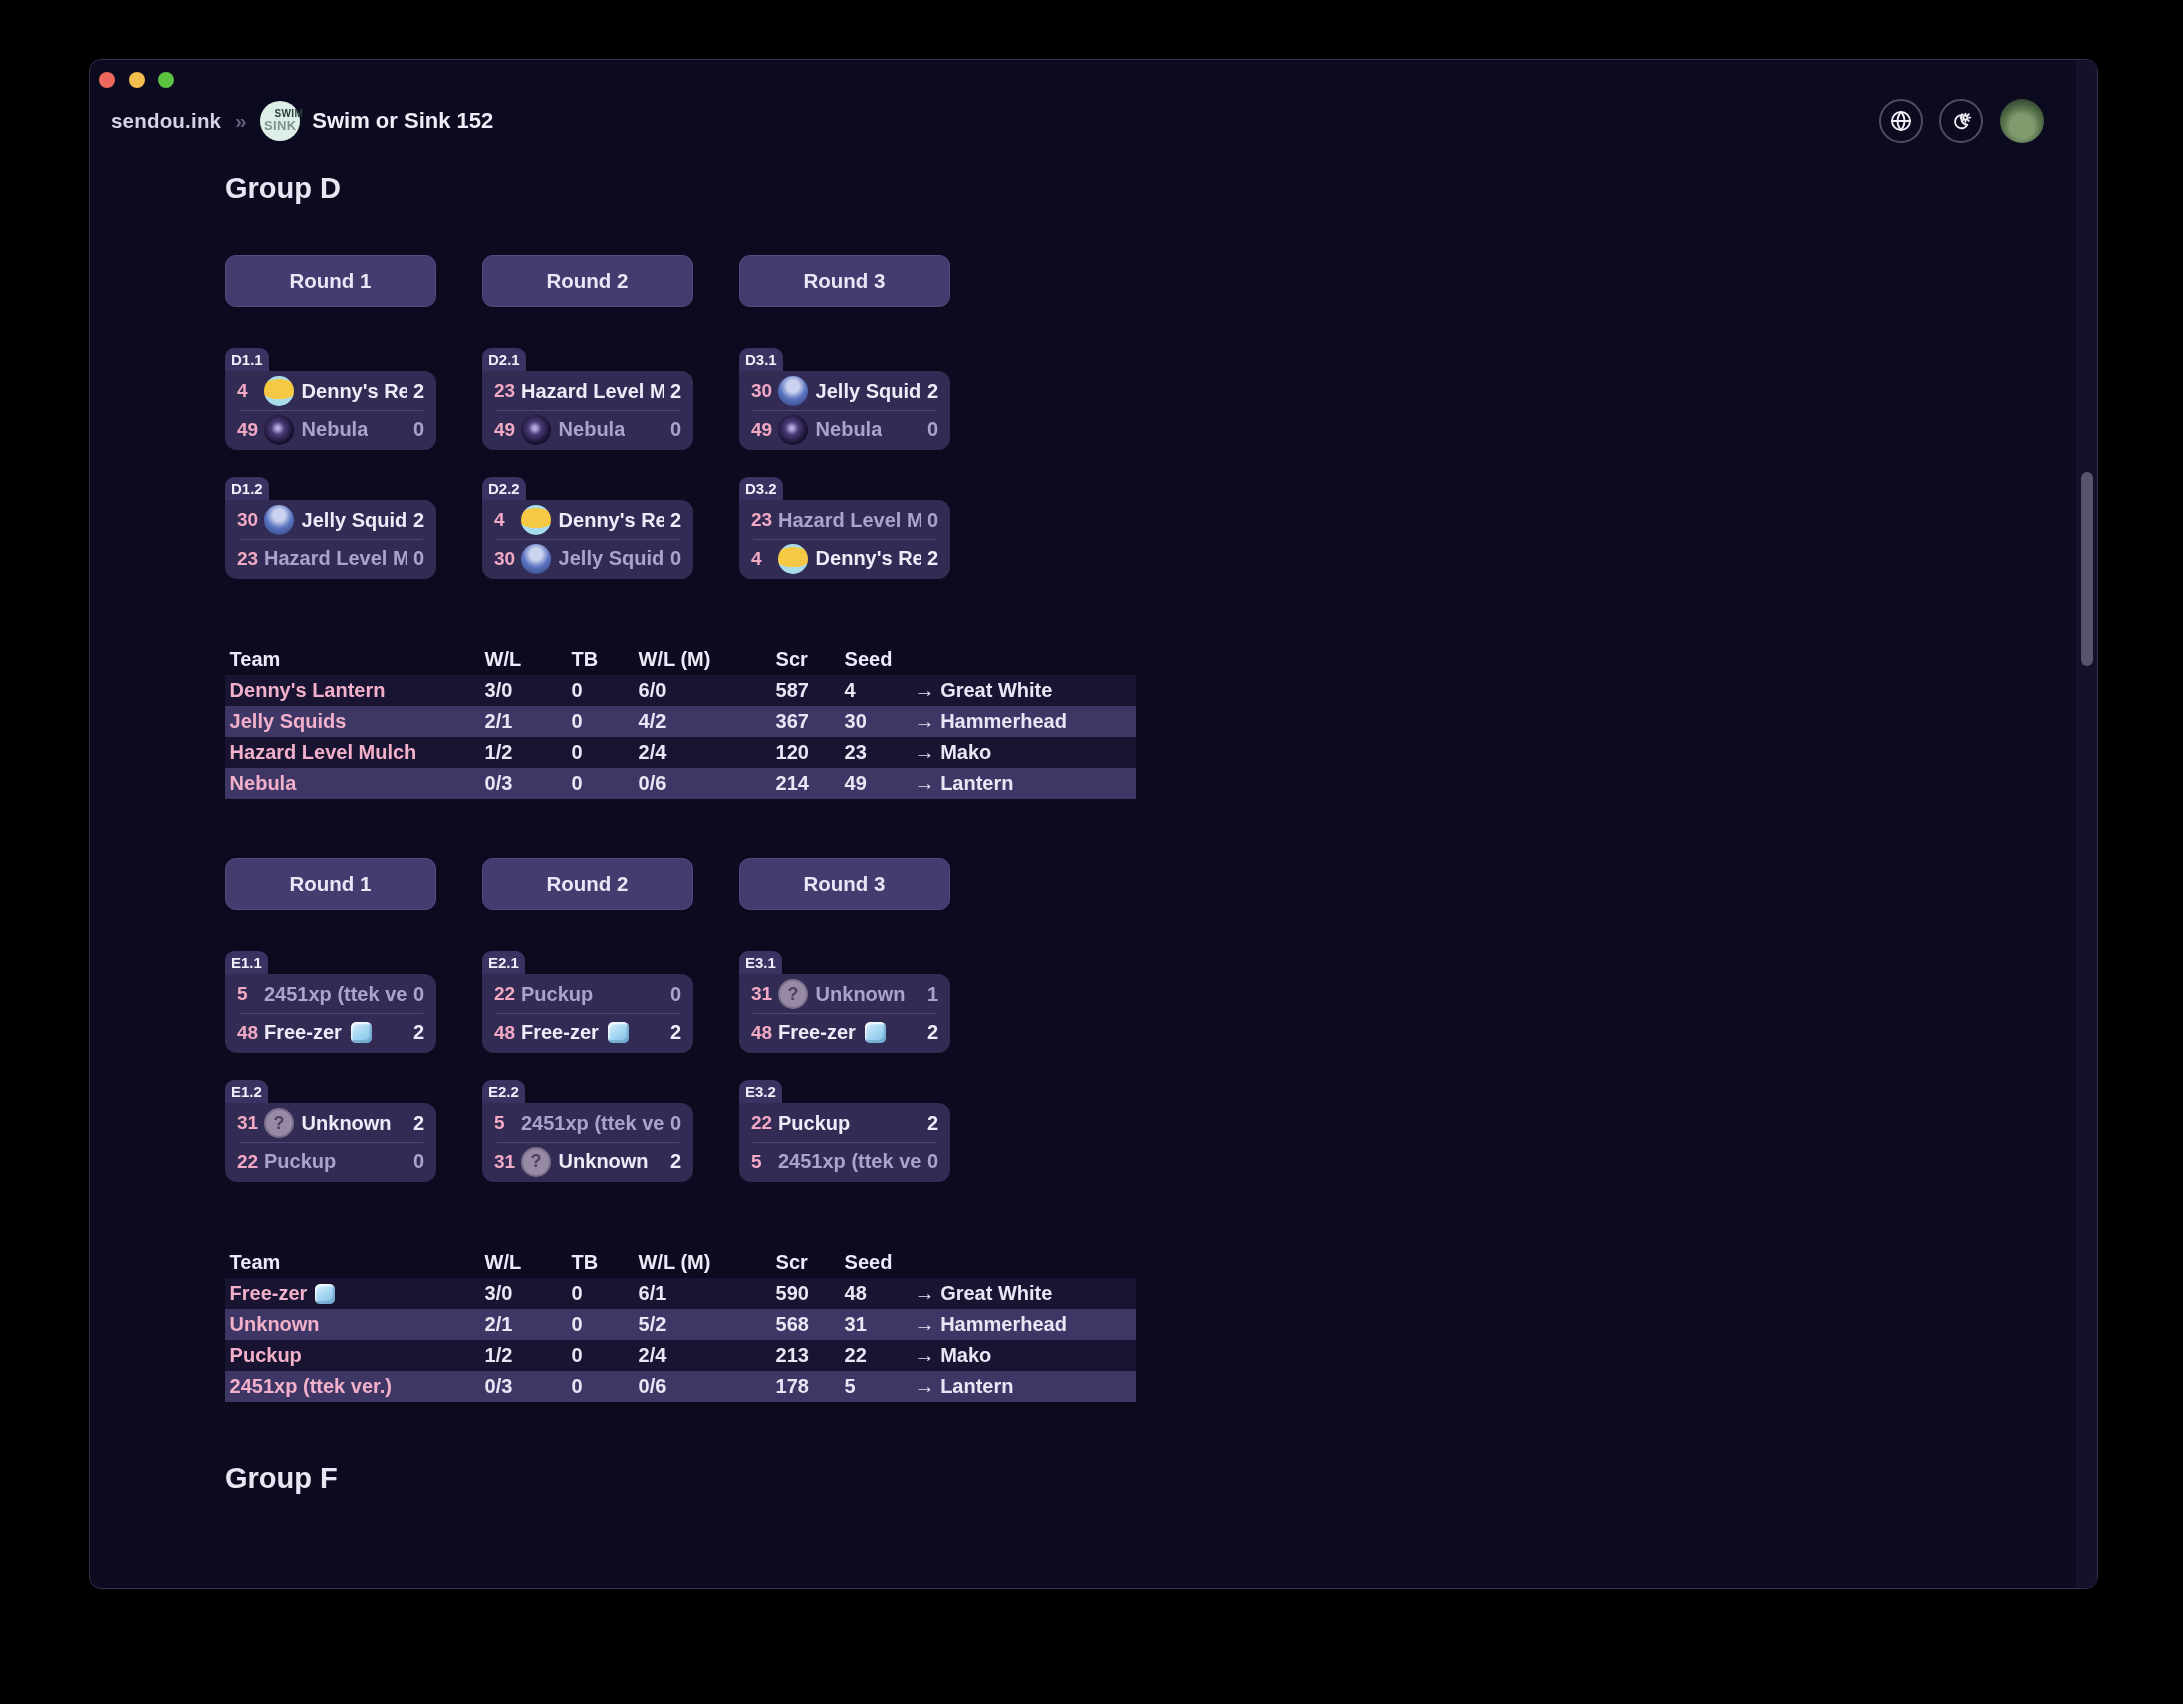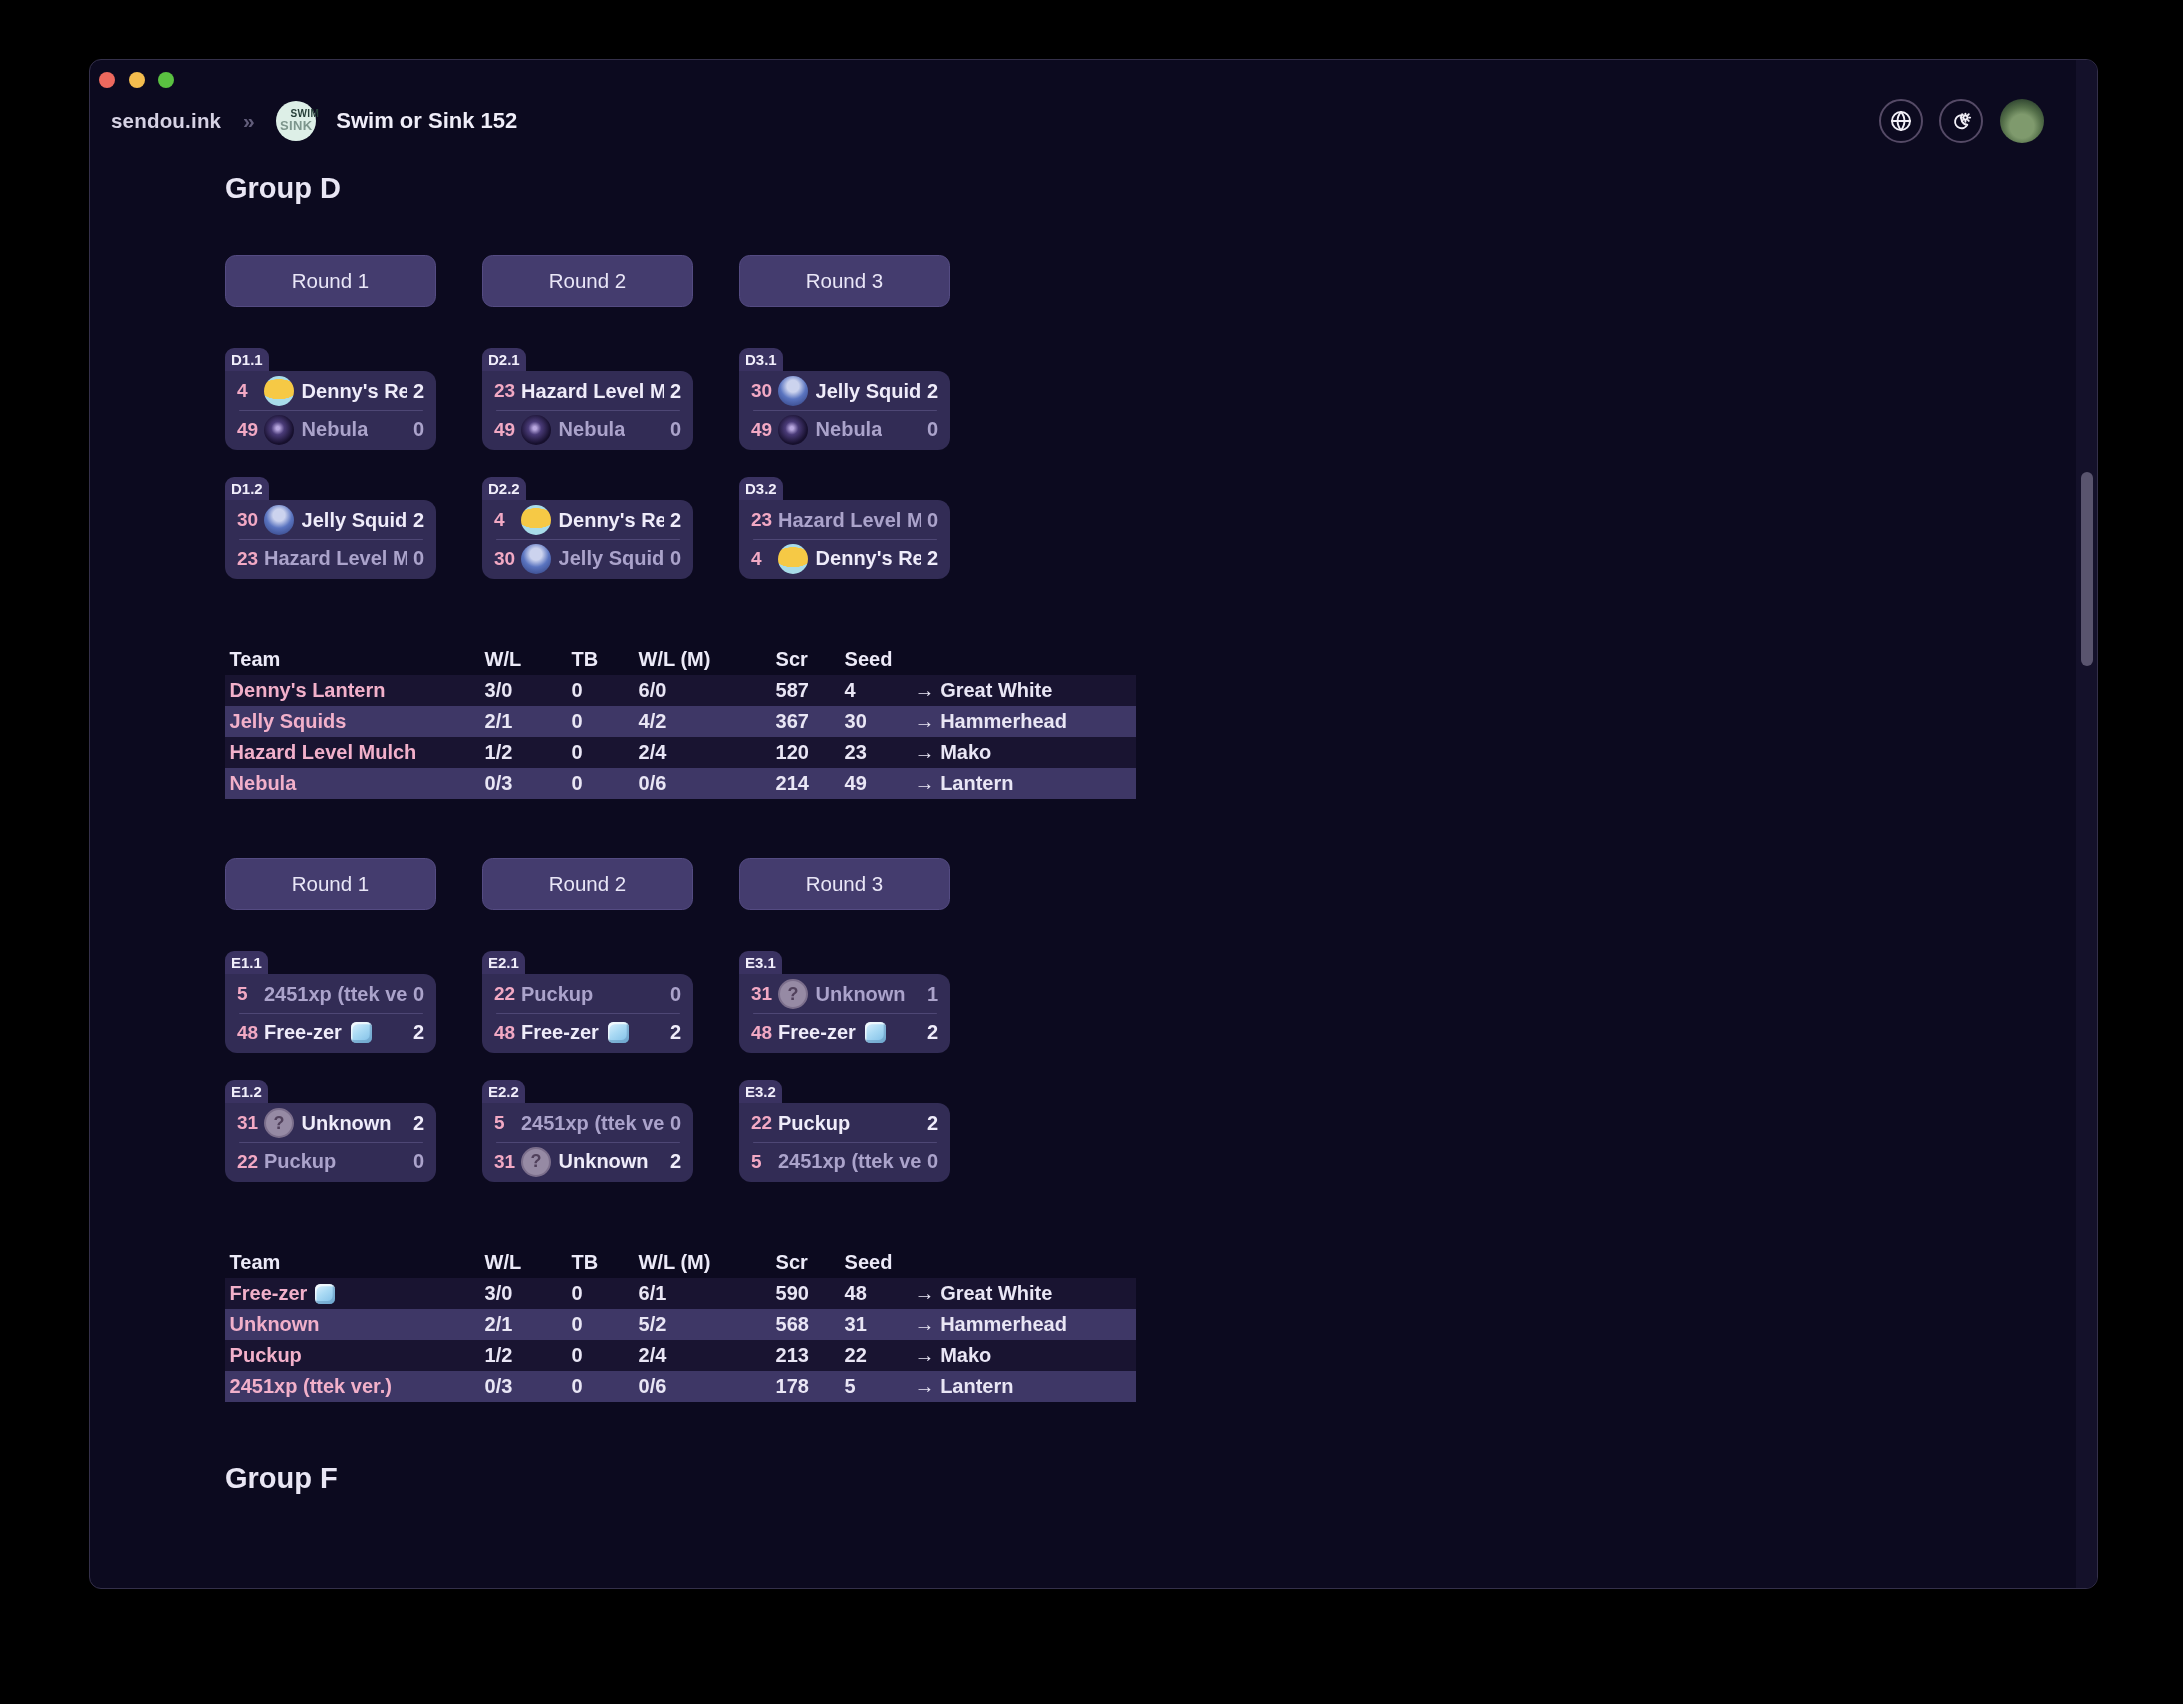--- a/index.html
+++ b/index.html
@@ -12,21 +12,21 @@
   }
 
   
   .titlebar { height:33px; padding:12px 0 0 9px; display:flex; gap:13.7px; }
   .light { width:16px; height:16px; border-radius:50%; }
   .light.red { background:#ed695e; }
   .light.yellow { background:#f4bd4e; }
   .light.green { background:#5ac141; }
 
   
-  .nav { height:55px; display:flex; align-items:center; padding:0 53px 0 21px;gap:8px; }
+  .nav { height:55px; display:flex; align-items:center; padding:0 53px 0 21px; }
   .brand { font-size:20.5px; font-weight:700; color:#d6d2e4; letter-spacing:0.2px; cursor:pointer; }
   .crumb-sep { font-size:21px; font-weight:700; color:#625d7a; margin:0 13.7px; }
   .tourney-logo {
     width:40px; height:40px; border-radius:50%; background:#ddefe7;
     display:flex; flex-direction:column; align-items:center; justify-content:center;
     line-height:1; flex:none;
   }
   .tourney-logo .l1 { font-size:10px; font-weight:800; color:#263f39; letter-spacing:0.4px;padding-left:17px; }
   .tourney-logo .l2 { font-size:13px; font-weight:800; color:#7d968d; letter-spacing:0.4px; }
   .tourney-name { font-size:22px; font-weight:800; color:#efedf8; margin-left:12px; }
@@ -41,21 +41,21 @@
     background: radial-gradient(circle at 50% 62%, #7f9a6d 0 34%, #55704a 55%, #2f4430 80%, #1d2d20 100%);
   }
 
   
   .content { padding:23px 0 0 135px; }
   .group-title { font-size:29px; line-height:35px; font-weight:800; color:#e9e6f4; margin-bottom:49px; }
 
   .rounds { display:flex; gap:46px; margin-bottom:41px; }
   .round-btn {
     width:211px; height:52px; border-radius:10.6px; background:#443c6e; border:0.8px solid #544b82;
-    color:#e9e6f7; font-size:20.5px; font-weight:400; display:flex; align-items:center; justify-content:center;
+    color:#e9e6f7; font-size:20.5px; font-weight:700; display:flex; align-items:center; justify-content:center;
     cursor:pointer;
   }
 
   .matches { display:grid; grid-template-columns:repeat(3,211px); column-gap:46px; row-gap:27px; margin-bottom:64px; }
   .match { width:211px; cursor:pointer; }
   .match-badge {
     display:inline-block; height:23px; line-height:23.6px; padding:0 6px;
     background:#3a3261; border-radius:9px 9px 0 0; color:#f1eefb; font-size:15px; font-weight:700;
   }
   .match-card {

